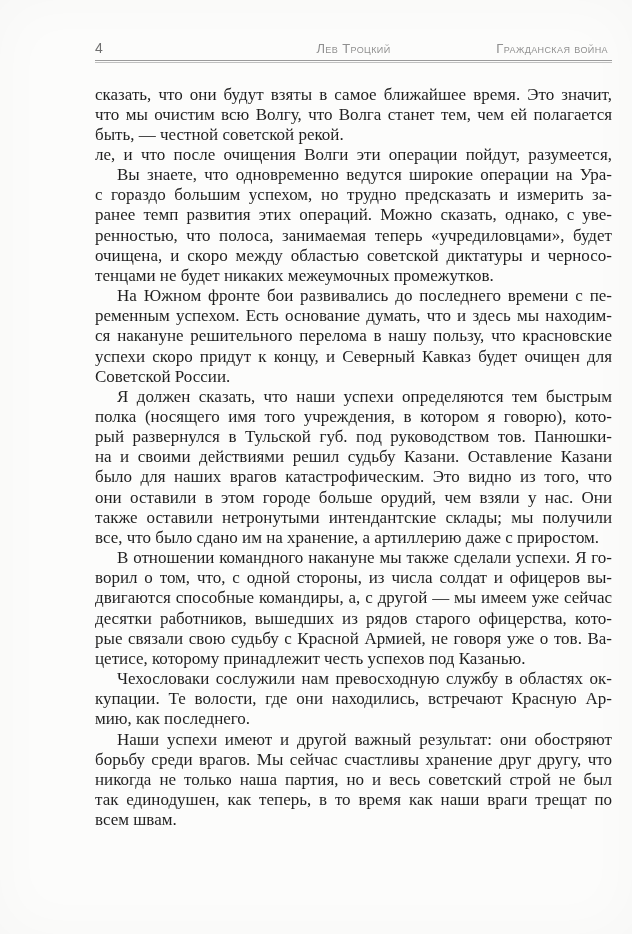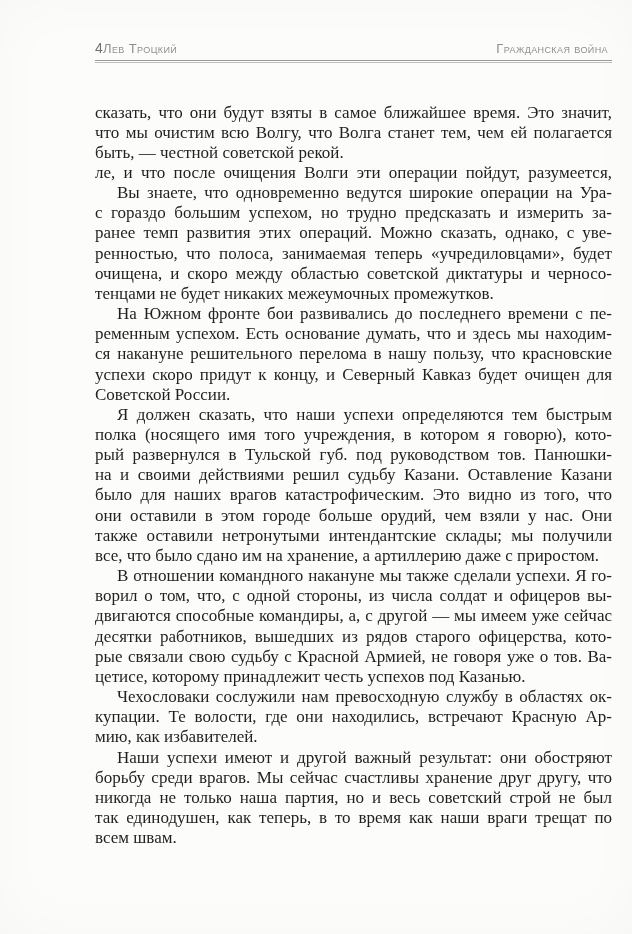--- a/index.html
+++ b/index.html
@@ -46,35 +46,36 @@
     font-size: 14px;
     letter-spacing: 0.3px;
   }
   .runner {
     font-variant: small-caps;
     letter-spacing: 0.4px;
     white-space: nowrap;
   }
   .runner.center {
     position: absolute;
-    left: 8px; right: 0;
+    left: 0; right: 0;
+    text-align: center;
   }
   .runner.right {
     position: absolute;
     right: 4px;
     top: 0;
   }
   .double-rule {
     margin-top: 4px;
     height: 2.5px;
     border-top: 1.5px solid var(--rule-top);
     border-bottom: 1px solid var(--rule-bottom);
   }
   .body-text {
-    margin-top: 40px;
+    margin-top: 22px;
     font-size: 17px;
     color: var(--body-text);
   }
   .para { margin: 0; }
   .line {
     line-height: 20.15px;
     white-space: normal;
   }
   .line.j {
     text-align: justify;
@@ -132,21 +133,21 @@
           <div class="line j ind">В отношении командного накануне мы также сделали успехи. Я го-</div>
           <div class="line j">ворил о том, что, с одной стороны, из числа солдат и офицеров вы-</div>
           <div class="line j">двигаются способные командиры, а, с другой — мы имеем уже сейчас</div>
           <div class="line j">десятки работников, вышедших из рядов старого офицерства, кото-</div>
           <div class="line j">рые связали свою судьбу с Красной Армией, не говоря уже о тов. Ва-</div>
           <div class="line">цетисе, которому принадлежит честь успехов под Казанью.</div>
         </div>
         <div class="para">
           <div class="line j ind">Чехословаки сослужили нам превосходную службу в областях ок-</div>
           <div class="line j">купации. Те волости, где они находились, встречают Красную Ар-</div>
-          <div class="line">мию, как избавителей.</div>
+          <div class="line">мию, как последнего.</div>
         </div>
         <div class="para">
           <div class="line j ind">Наши успехи имеют и другой важный результат: они обостряют</div>
           <div class="line j">борьбу среди врагов. Мы сейчас счастливы хранение друг другу, что</div>
           <div class="line j">никогда не только наша партия, но и весь советский строй не был</div>
           <div class="line j">так единодушен, как теперь, в то время как наши враги трещат по</div>
           <div class="line">всем швам.</div>
         </div>
       </div>
 

